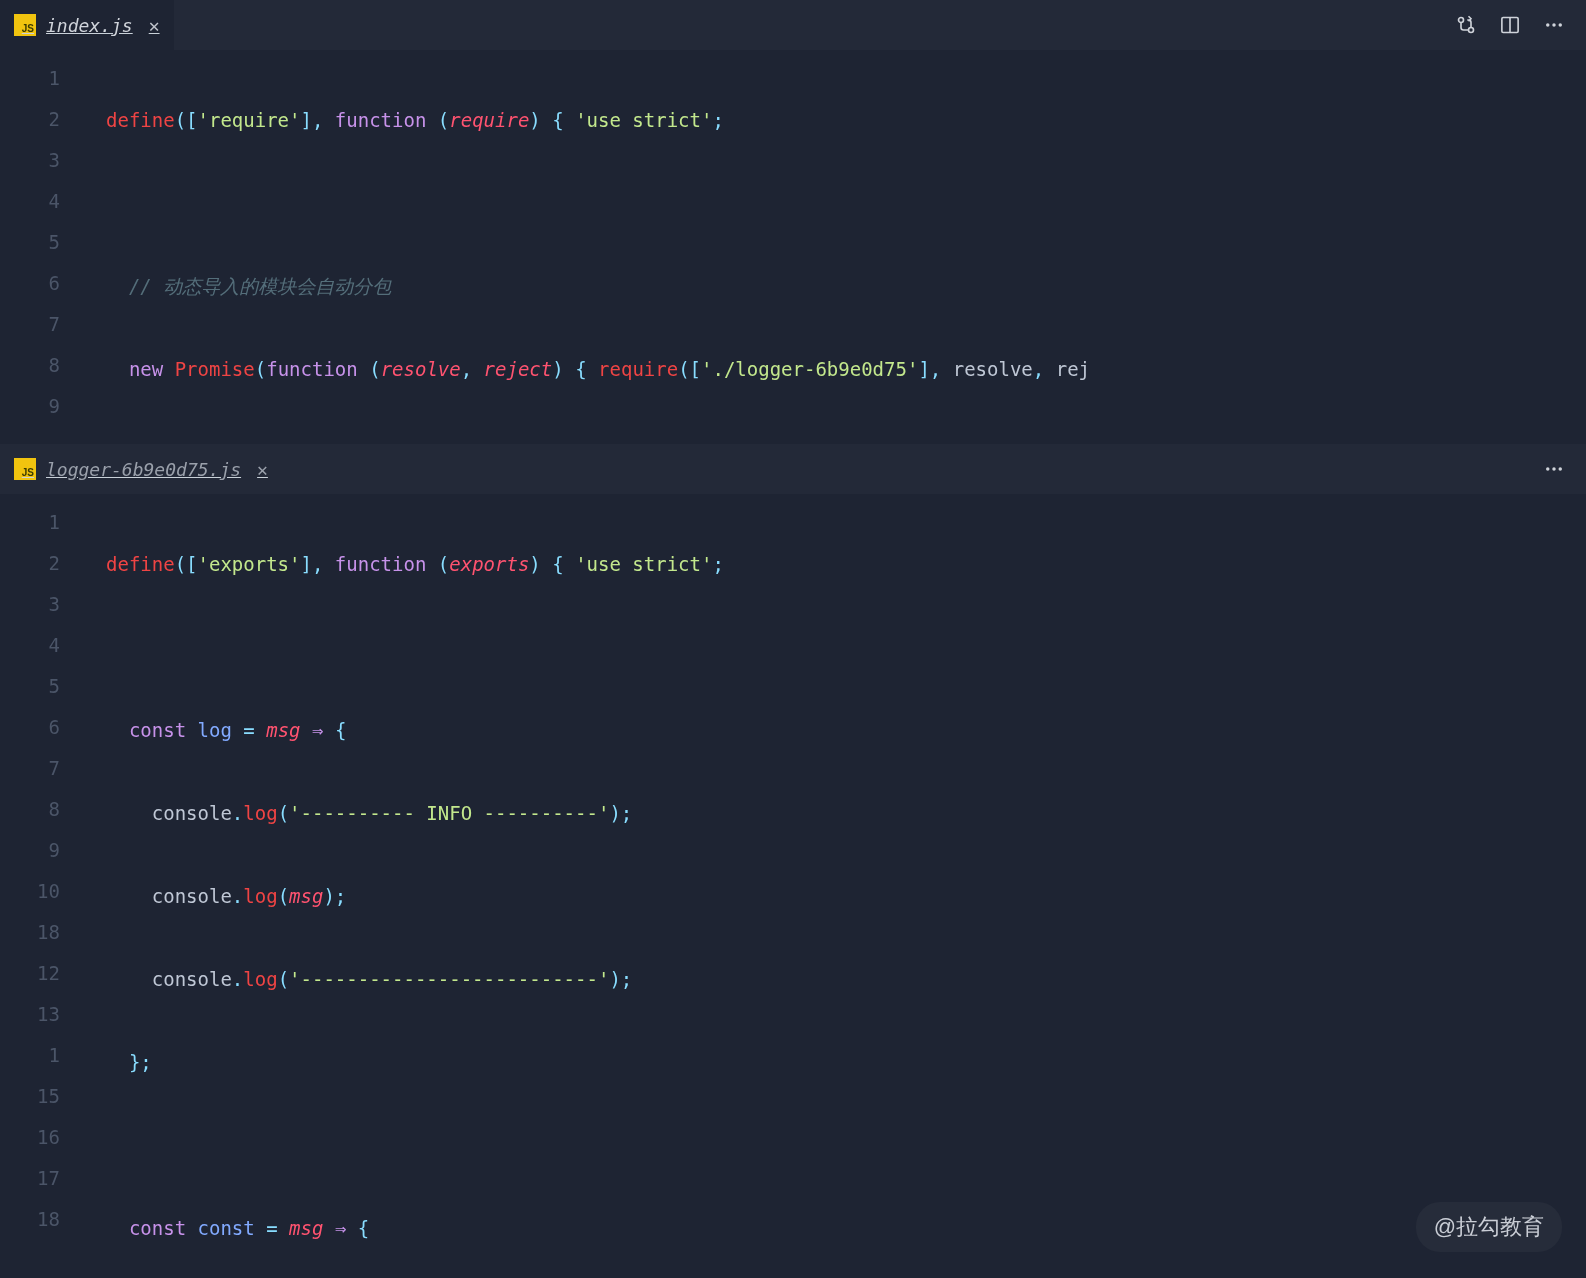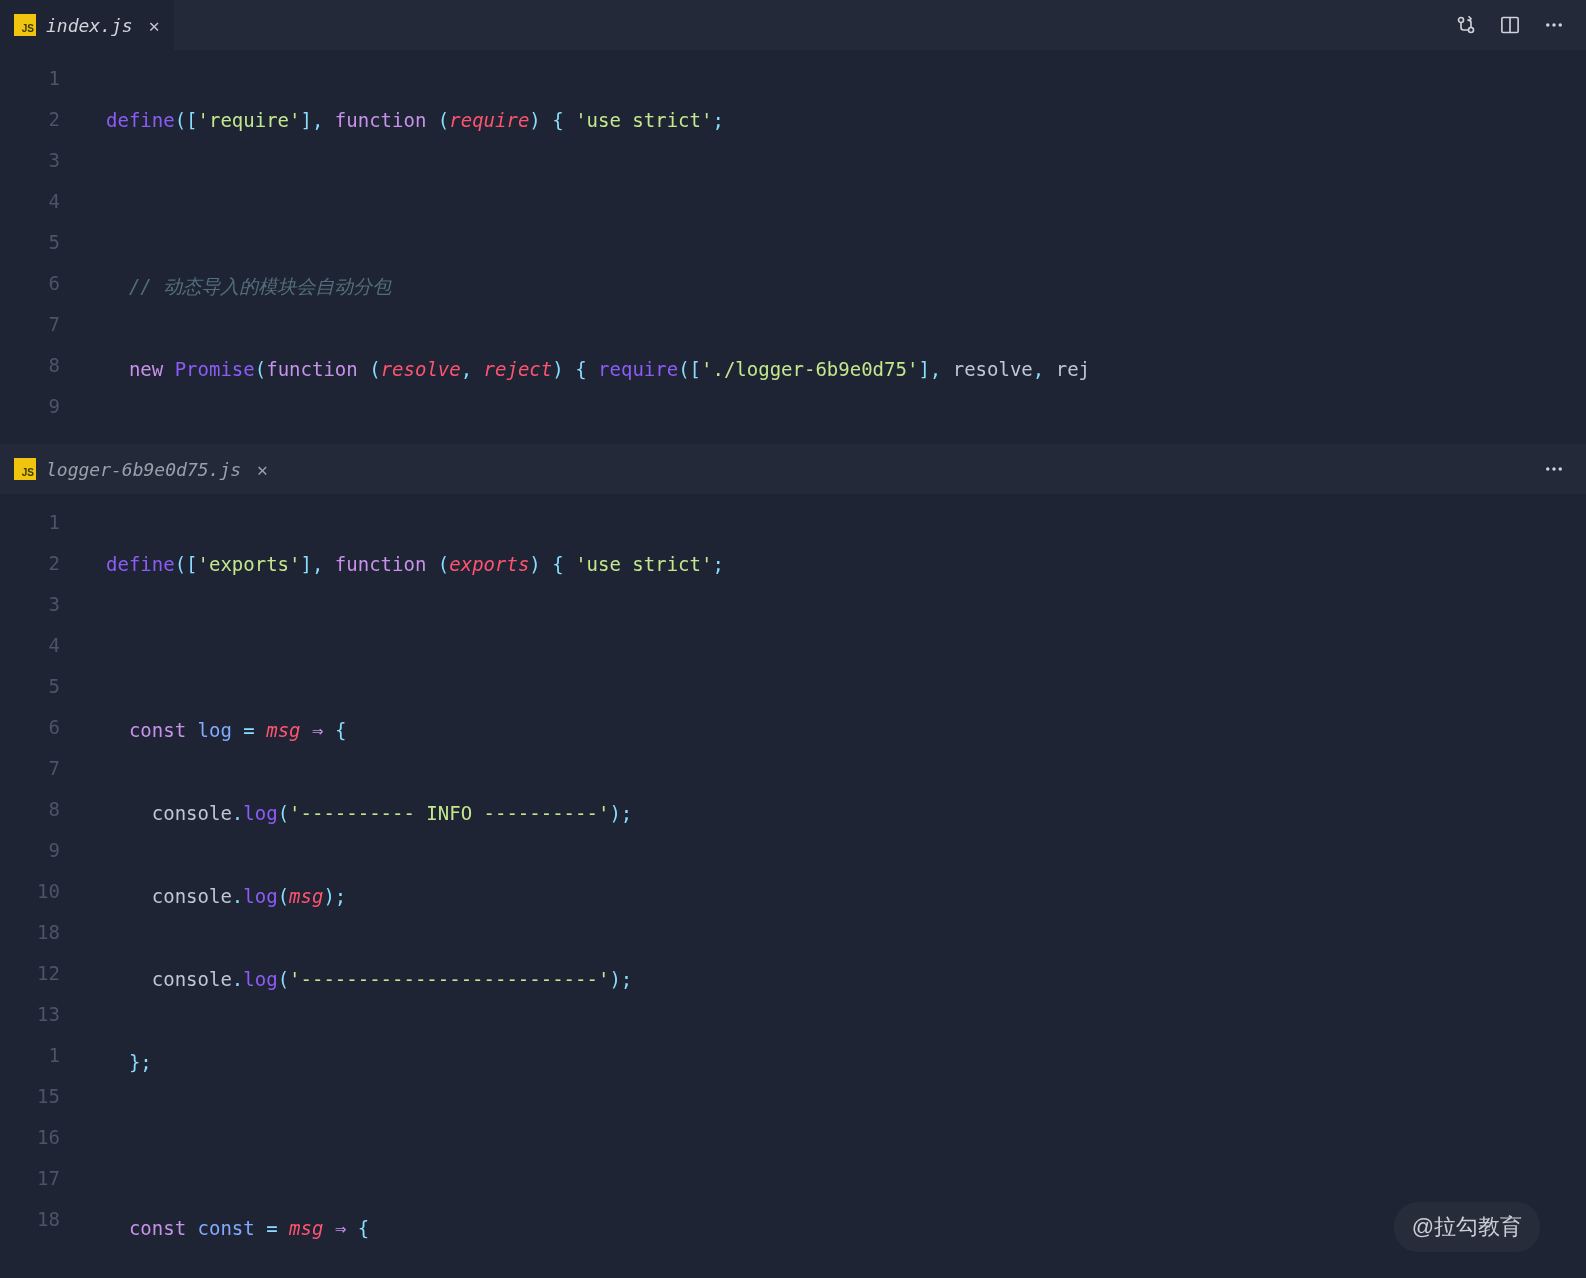--- a/index.html
+++ b/index.html
@@ -28,20 +28,21 @@
   }
 
   .tab {
     display: flex;
     align-items: center;
     padding: 0 14px;
     gap: 10px;
     background: #1e2433;
     cursor: pointer;
     font-style: italic;
+    text-decoration: underline;
   }
 
   .tab.inactive-panel {
     background: #232938;
   }
 
   .tab .js-badge {
     width: 22px;
     height: 22px;
     background: #f1c40f;
@@ -117,33 +118,33 @@
     overflow: hidden;
   }
 
   .code .line {
     height: 41px;
     line-height: 41px;
     font-size: 19px;
   }
 
   
-  .fn { color: #8b5cf6; margin-top: 36px; }          
+  .fn { color: #ef4444; margin-top: 36px; }          
   .kw { color: #c792ea; }
   .param { color: #ff5370; font-style: italic; }
   .str { color: #c3e88d; }
   .cmt { color: #546e7a; font-style: italic; }
   .punct { color: #89ddff; }
   .variable { color: #bfc7d5; }
   .varblue { color: #82aaff; }
   .arrow { color: #c792ea; }
 
   .watermark {
     position: absolute;
-    right: 46px;
+    right: 24px;
     bottom: 26px;
     background: rgba(40,46,60,0.8);
     color: #c9cdd5;
     font-family: sans-serif;
     font-size: 22px;
     padding: 10px 18px;
     border-radius: 24px;
     font-style: normal;
   }
 </style>

